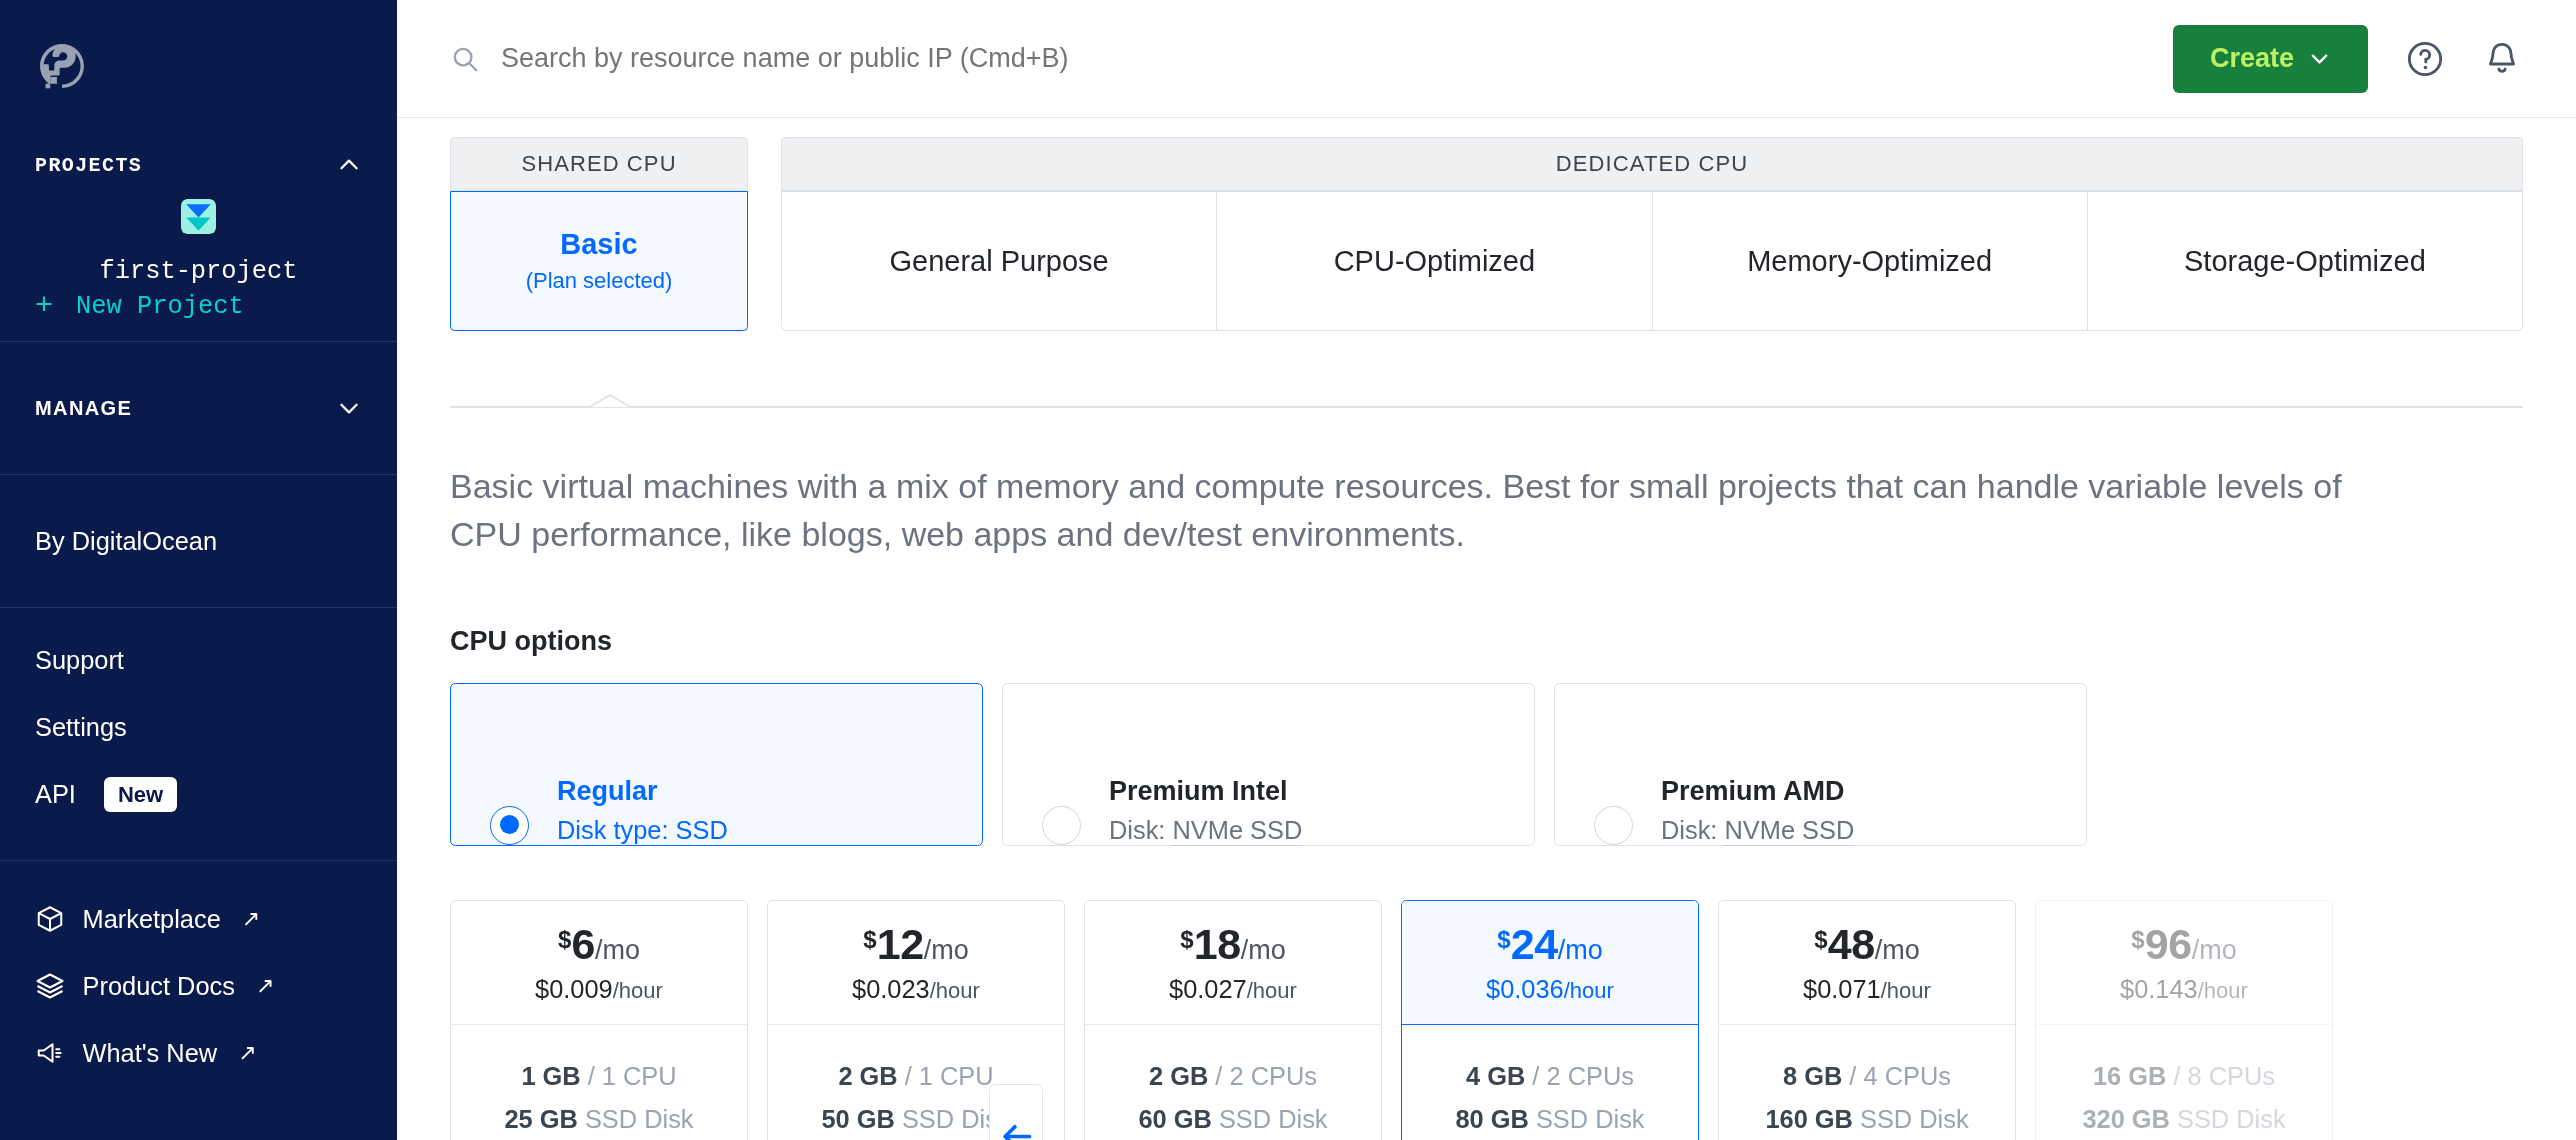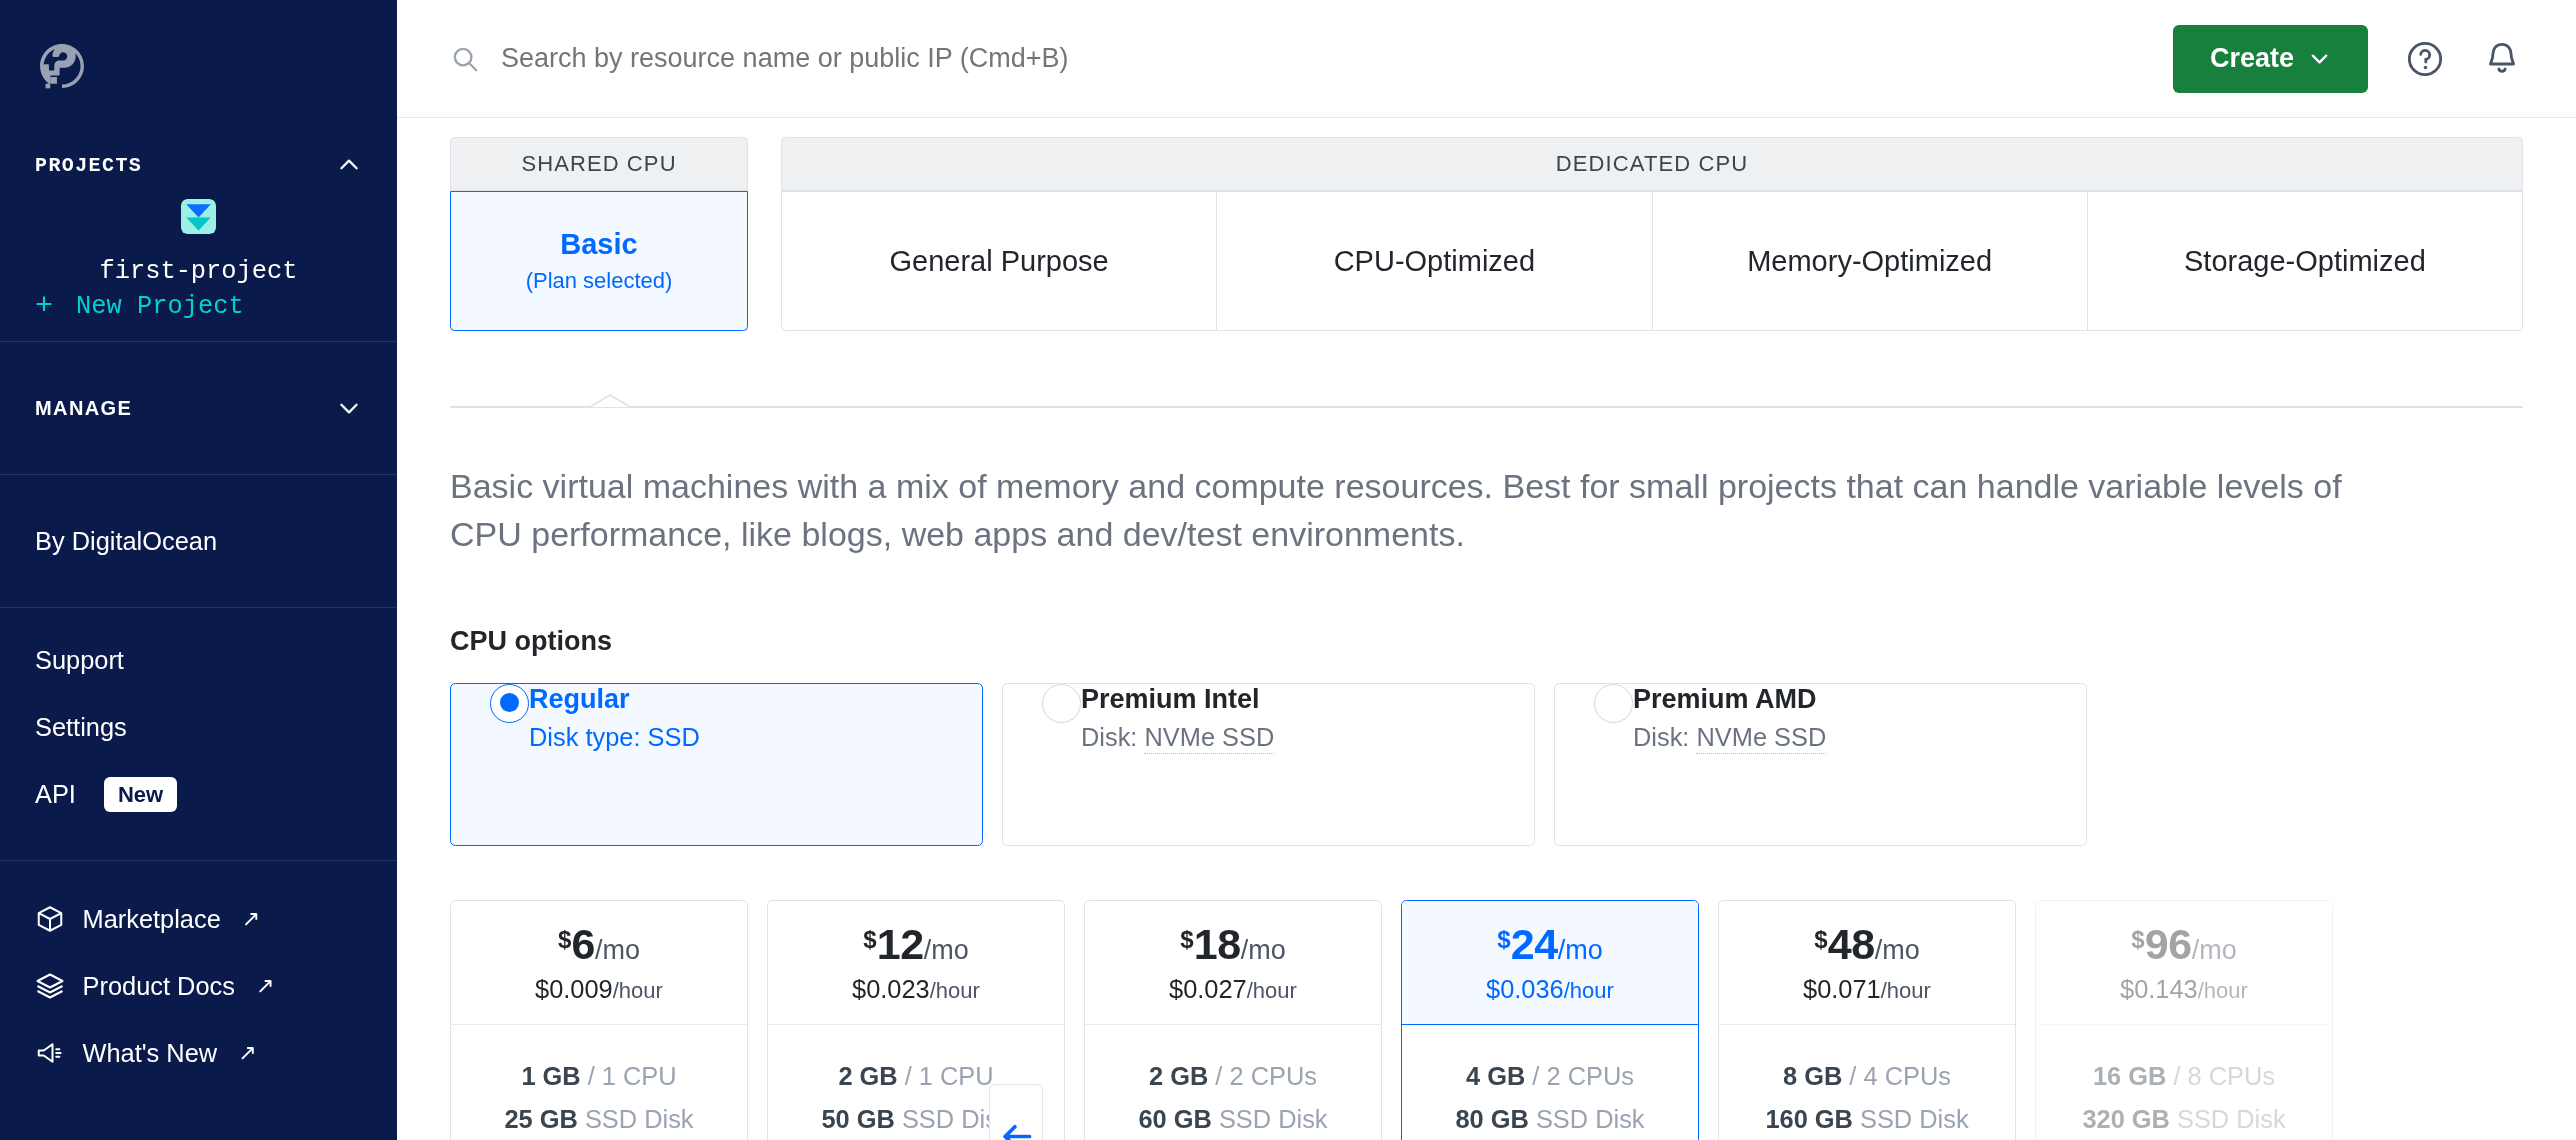--- a/index.html
+++ b/index.html
@@ -72,21 +72,21 @@
   }
   .search-wrap { display: flex; align-items: center; gap: 21px; padding-left: 53px; flex: 1 1 auto; }
   .search-ico { width: 30px; height: 30px; flex: 0 0 30px; }
   .search-input {
     border: none; outline: none; background: transparent;
     font-family: "Liberation Sans", sans-serif;
     font-size: 27px; color: #9aa3b0; width: 789px;
   }
   .topbar-right { display: flex; align-items: center; gap: 37px; padding-right: 54px; }
   .create-btn {
-    background: #17803d; color: #ffffff; border: none; border-radius: 6.1px;
+    background: #17803d; color: #bef264; border: none; border-radius: 6.1px;
     font-family: "Liberation Sans", sans-serif;
     font-size: 27px; font-weight: bold;
     height: 68px; padding: 0 37px;
     display: flex; align-items: center; gap: 14px; cursor: pointer;
   }
   .circ-ico { width: 40px; height: 40px; cursor: pointer; }
 
   .content { flex: 1 1 auto; padding: 0 0 0 0; overflow: hidden; position: relative; }
 
   
@@ -131,21 +131,21 @@
     margin: 49px 53px 0 53px; max-width: 1928px;
     font-size: 34px; line-height: 1.42; color: #6b7280;
   }
   .sec-title { margin: 67px 0 0 53px; font-size: 27px; color: #22262b; }
 
   
   .cpu-opts { display: flex; gap: 19px; margin: 26px 53px 0 53px; }
   .cpu-card {
     flex: 0 0 auto; width: 533px; height: 163px;
     border: 0.9px solid #dfe2e6; border-radius: 5.3px; background: #fff;
-    display: flex; align-items: flex-start; padding-left: 39px; cursor: pointer;
+    display: flex; align-items: flex-end; gap: 28px; padding-left: 39px; cursor: pointer;
   }
   .cpu-card.sel { border: 1.8px solid #0069ff; background: #f4f8ff; }
   .radio { width: 39px; height: 39px; border-radius: 50%; border: 1.8px solid #d3d7dd; flex: 0 0 39px; position: relative; background:#fff;}
   .radio.on { border-color: #0069ff; }
   .radio.on::after {
     content: ""; position: absolute; left: 50%; top: 50%;
     width: 19px; height: 19px; margin: -9.6px 0 0 -9.6px;
     border-radius: 50%; background: #0069ff;
   }
   .cpu-texts { display: flex; flex-direction: column; gap: 8.8px; }

